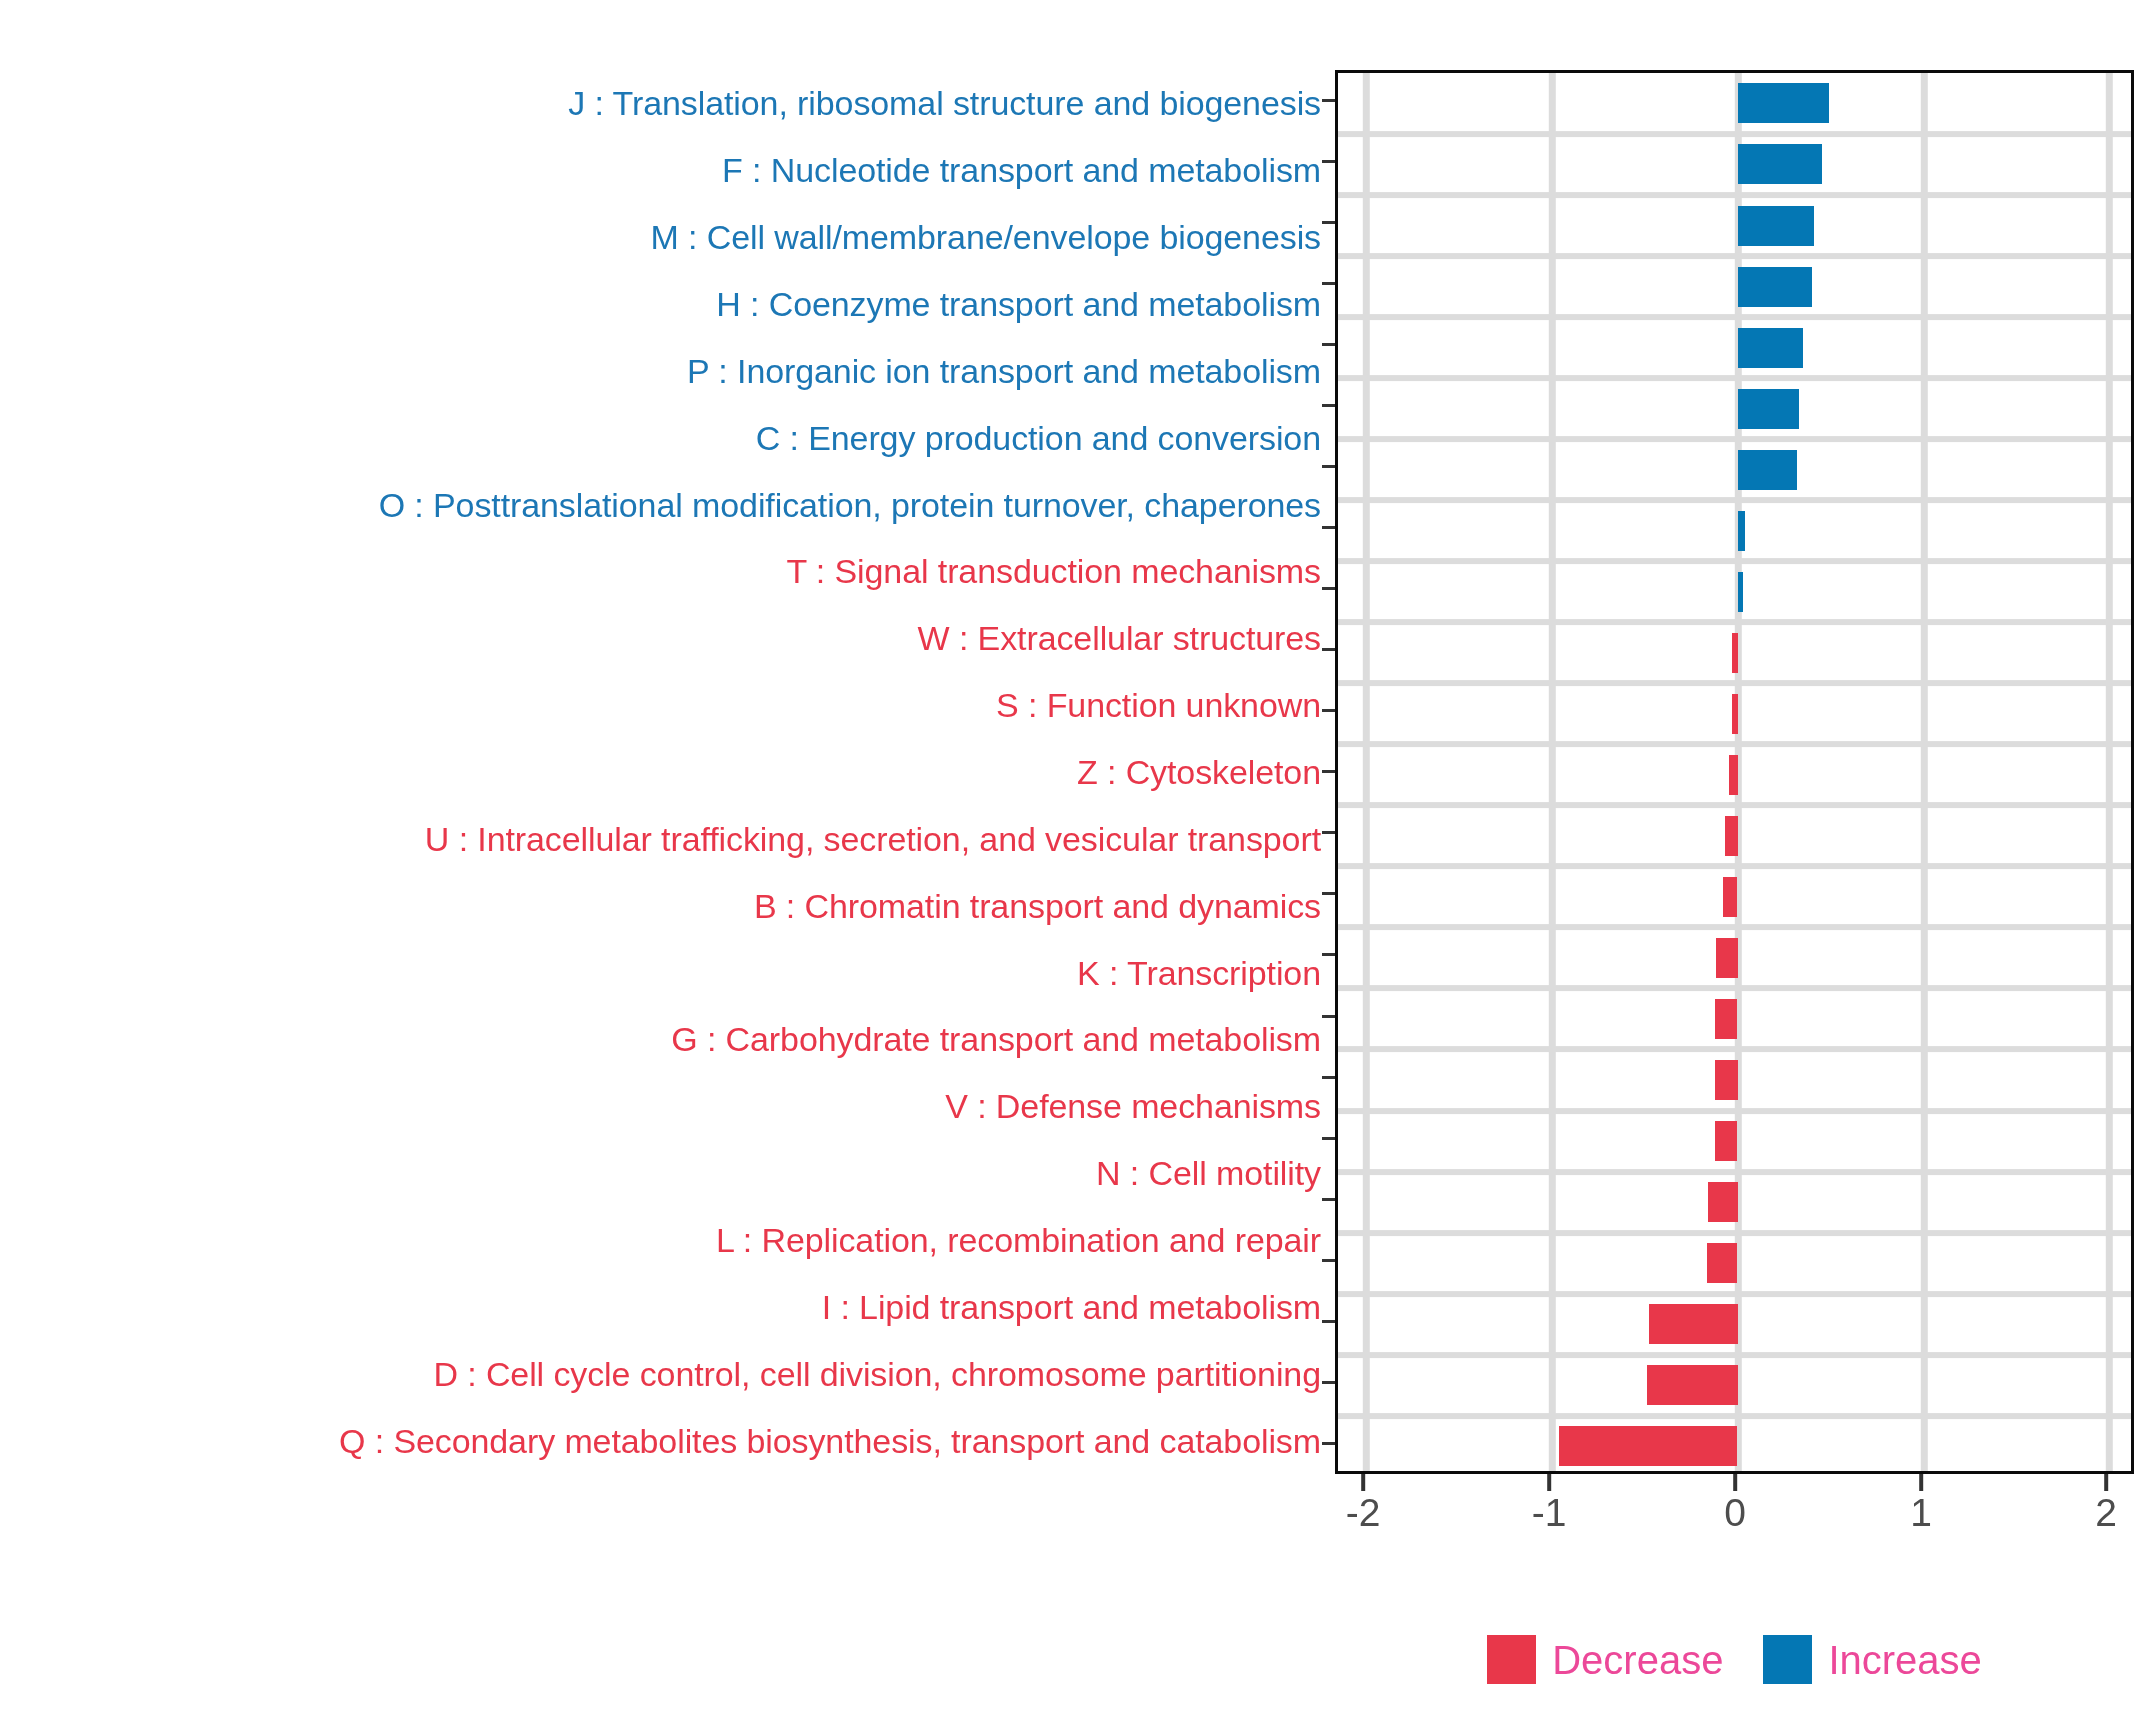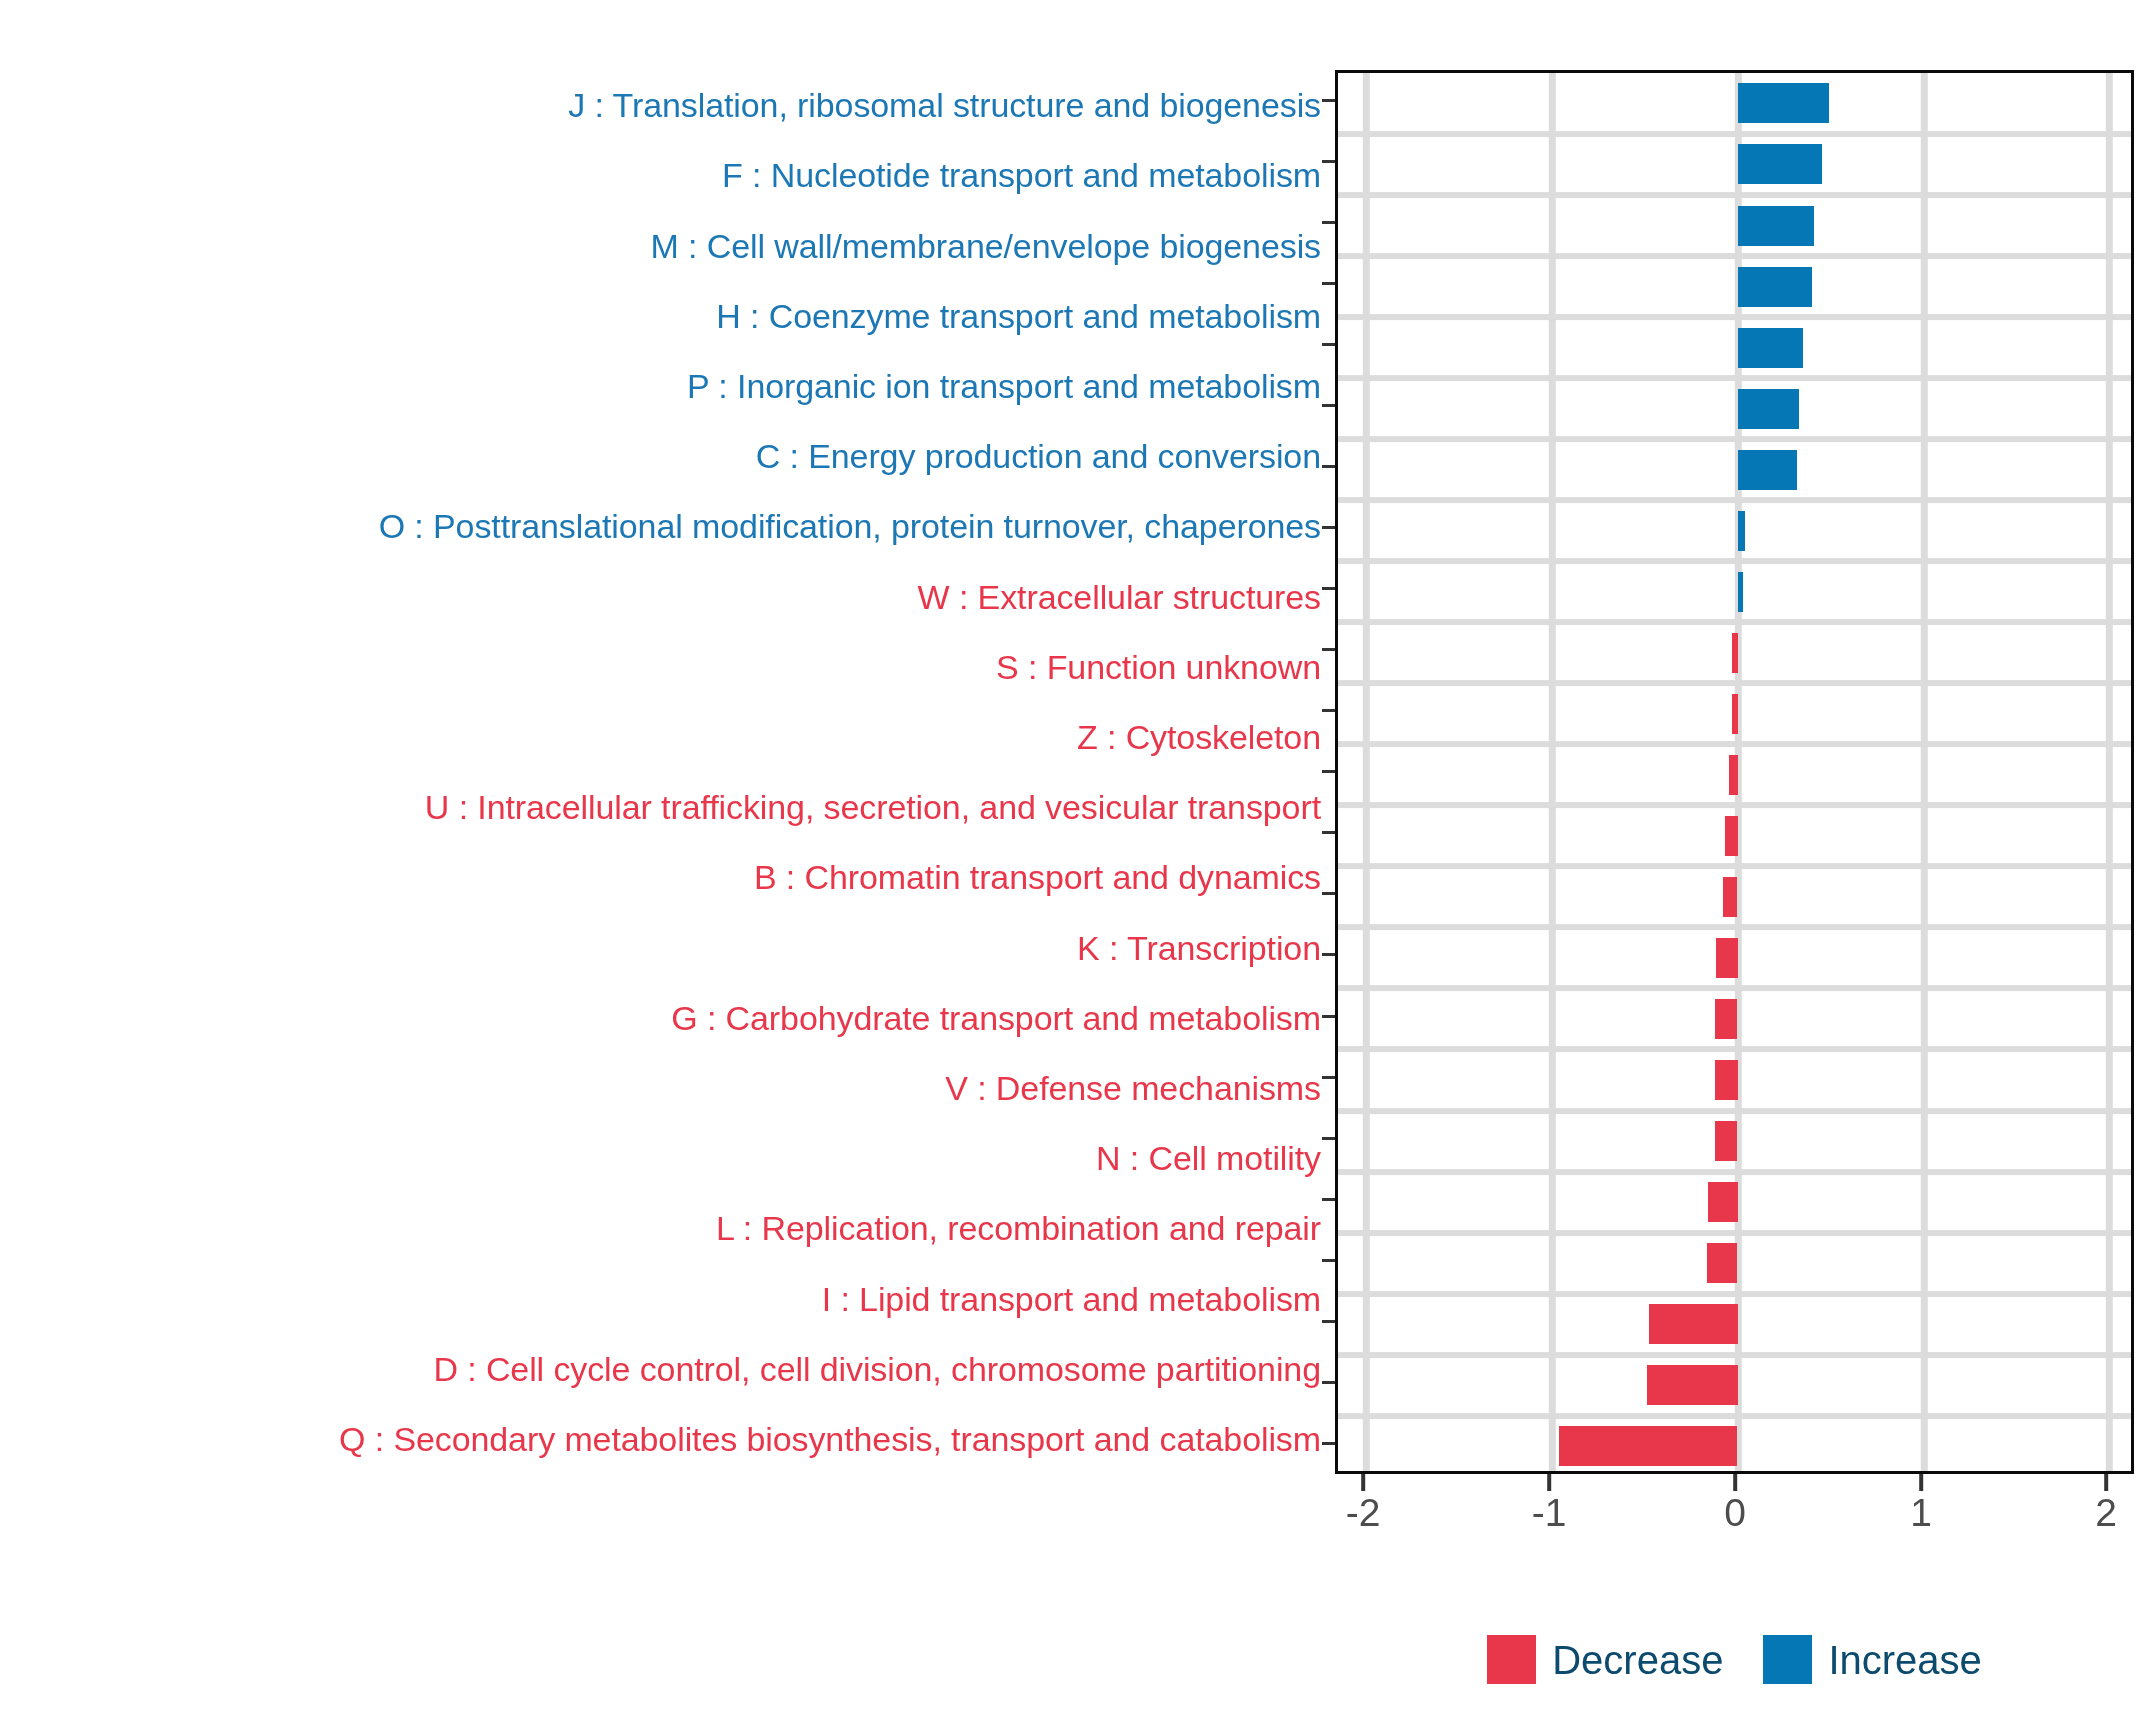--- a/index.html
+++ b/index.html
@@ -158,21 +158,21 @@
     align-items: center;
     gap: 16px;
   }
   .legend-swatch {
     width: 49px;
     height: 49px;
     display: block;
   }
   .legend-label {
     font-size: 40px;
-    color: #0c4a6e;
+    color: #ec4899;
     line-height: 1;
     white-space: nowrap;
   }
 </style>
 </head>
 <body>
 
 <div id="figure">
 
   <div id="label-column">
@@ -189,20 +189,23 @@
         <span class="label-text inc">H : Coenzyme transport and metabolism</span>
       </div>
       <div class="label-row">
         <span class="label-text inc">P : Inorganic ion transport and metabolism</span>
       </div>
       <div class="label-row">
         <span class="label-text inc">C : Energy production and conversion</span>
       </div>
       <div class="label-row">
         <span class="label-text inc">O : Posttranslational modification, protein turnover, chaperones</span>
+      </div>
+      <div class="label-row">
+        <span class="label-text dec">T : Signal transduction mechanisms</span>
       </div>
       <div class="label-row">
         <span class="label-text dec">W : Extracellular structures</span>
       </div>
       <div class="label-row">
         <span class="label-text dec">S : Function unknown</span>
       </div>
       <div class="label-row">
         <span class="label-text dec">Z : Cytoskeleton</span>
       </div>

